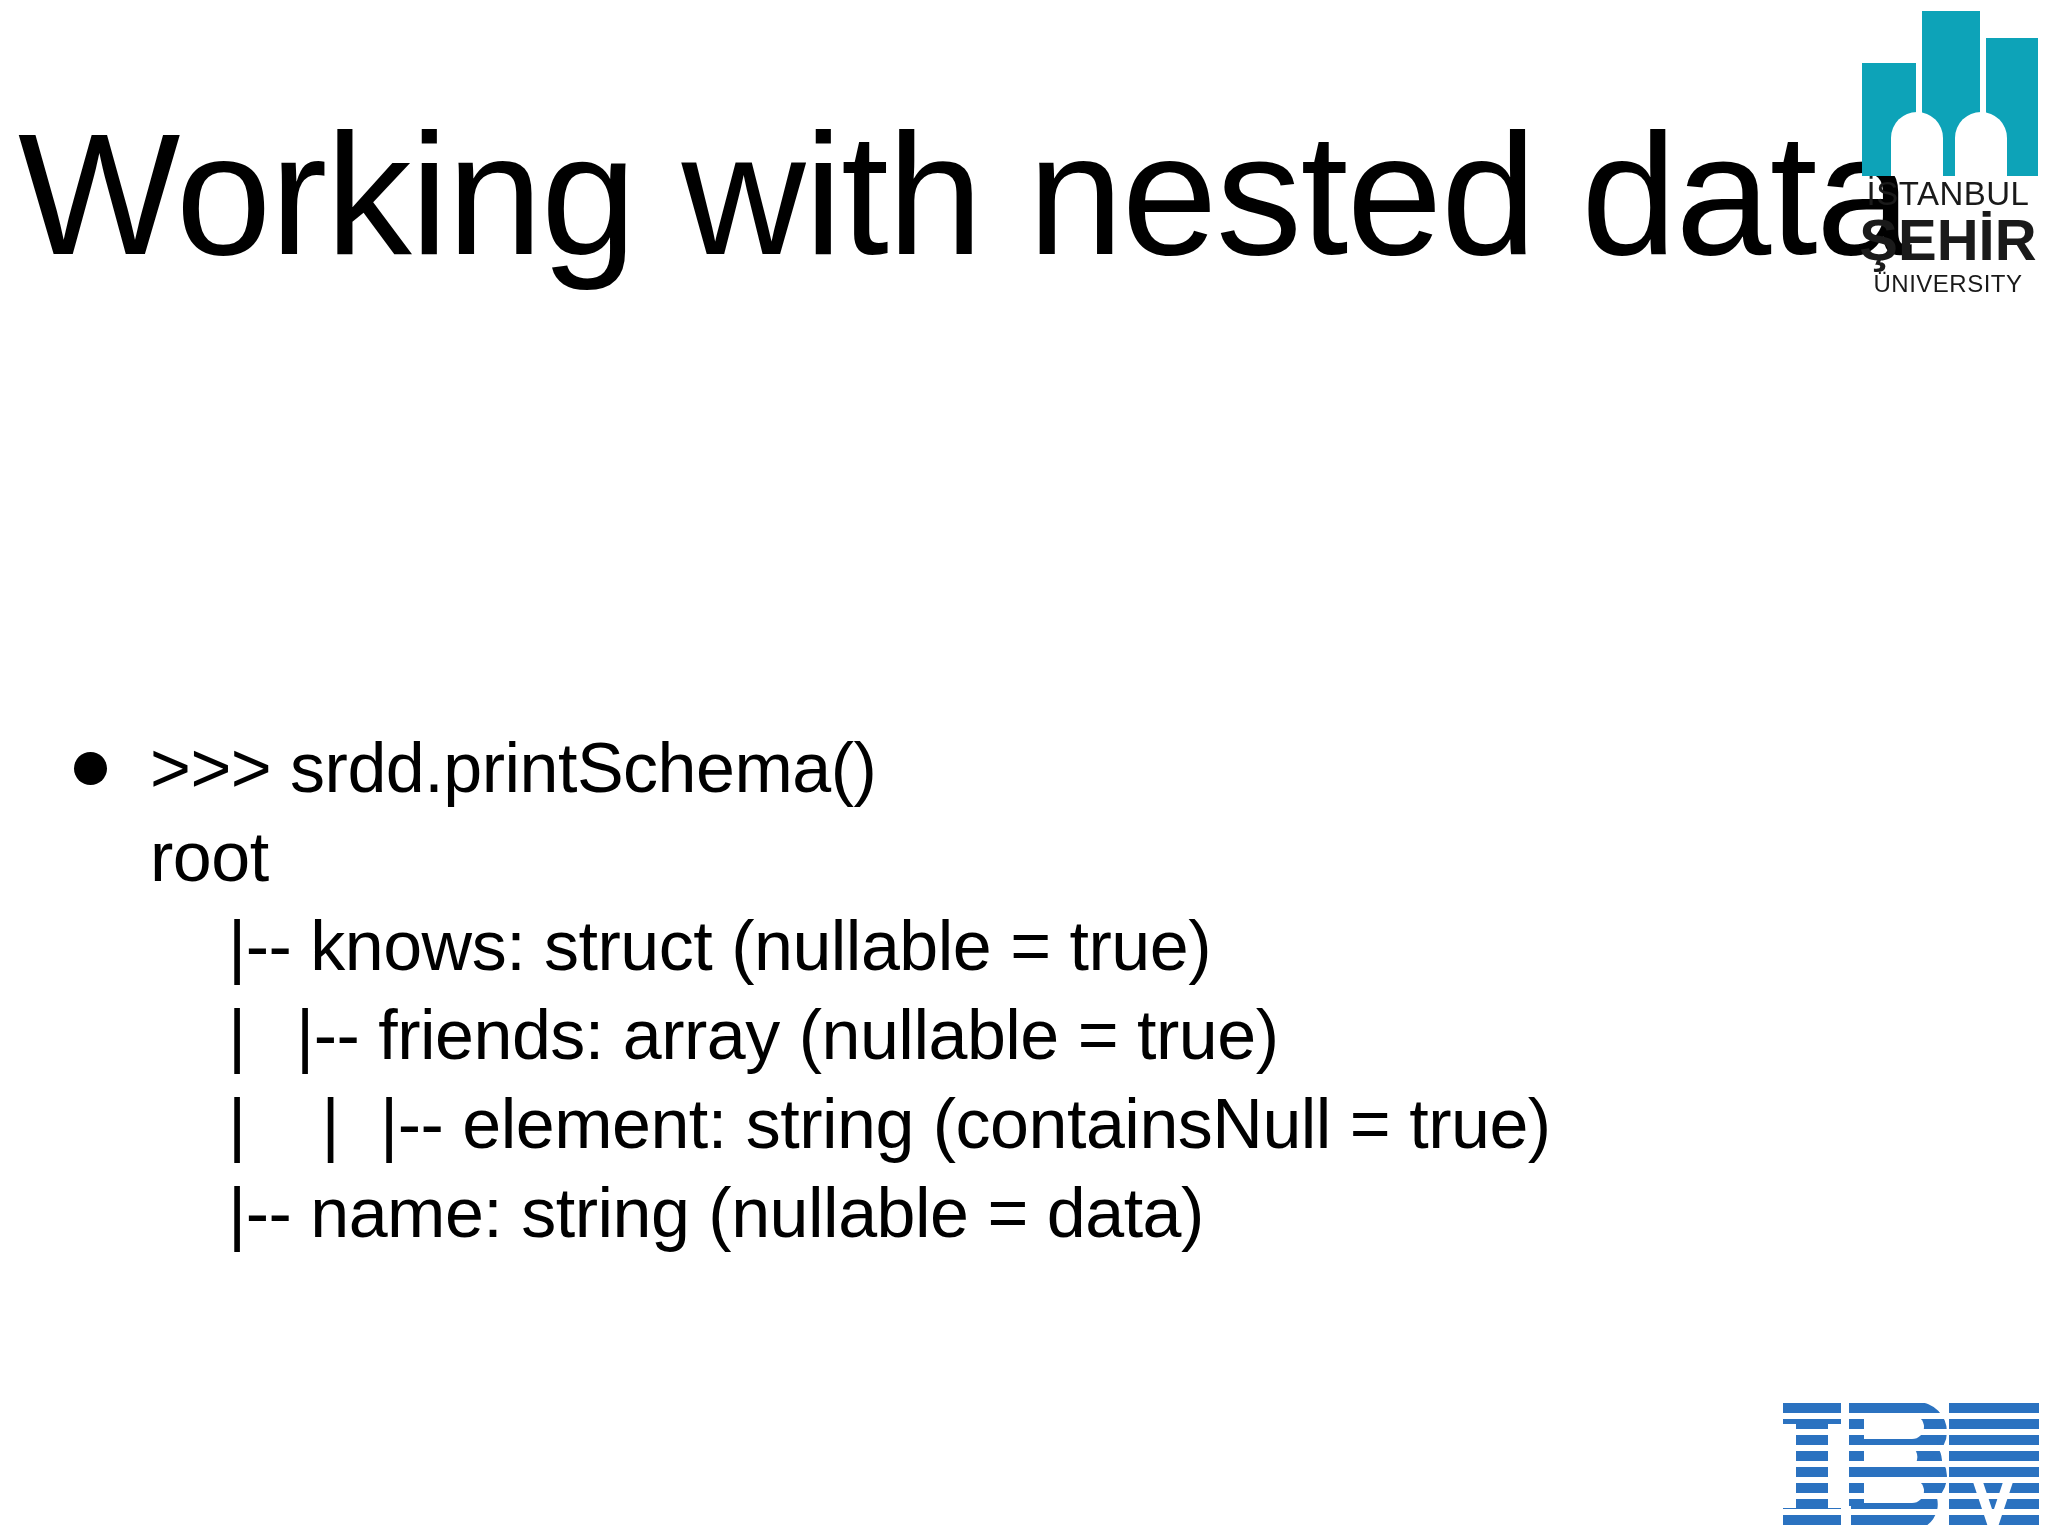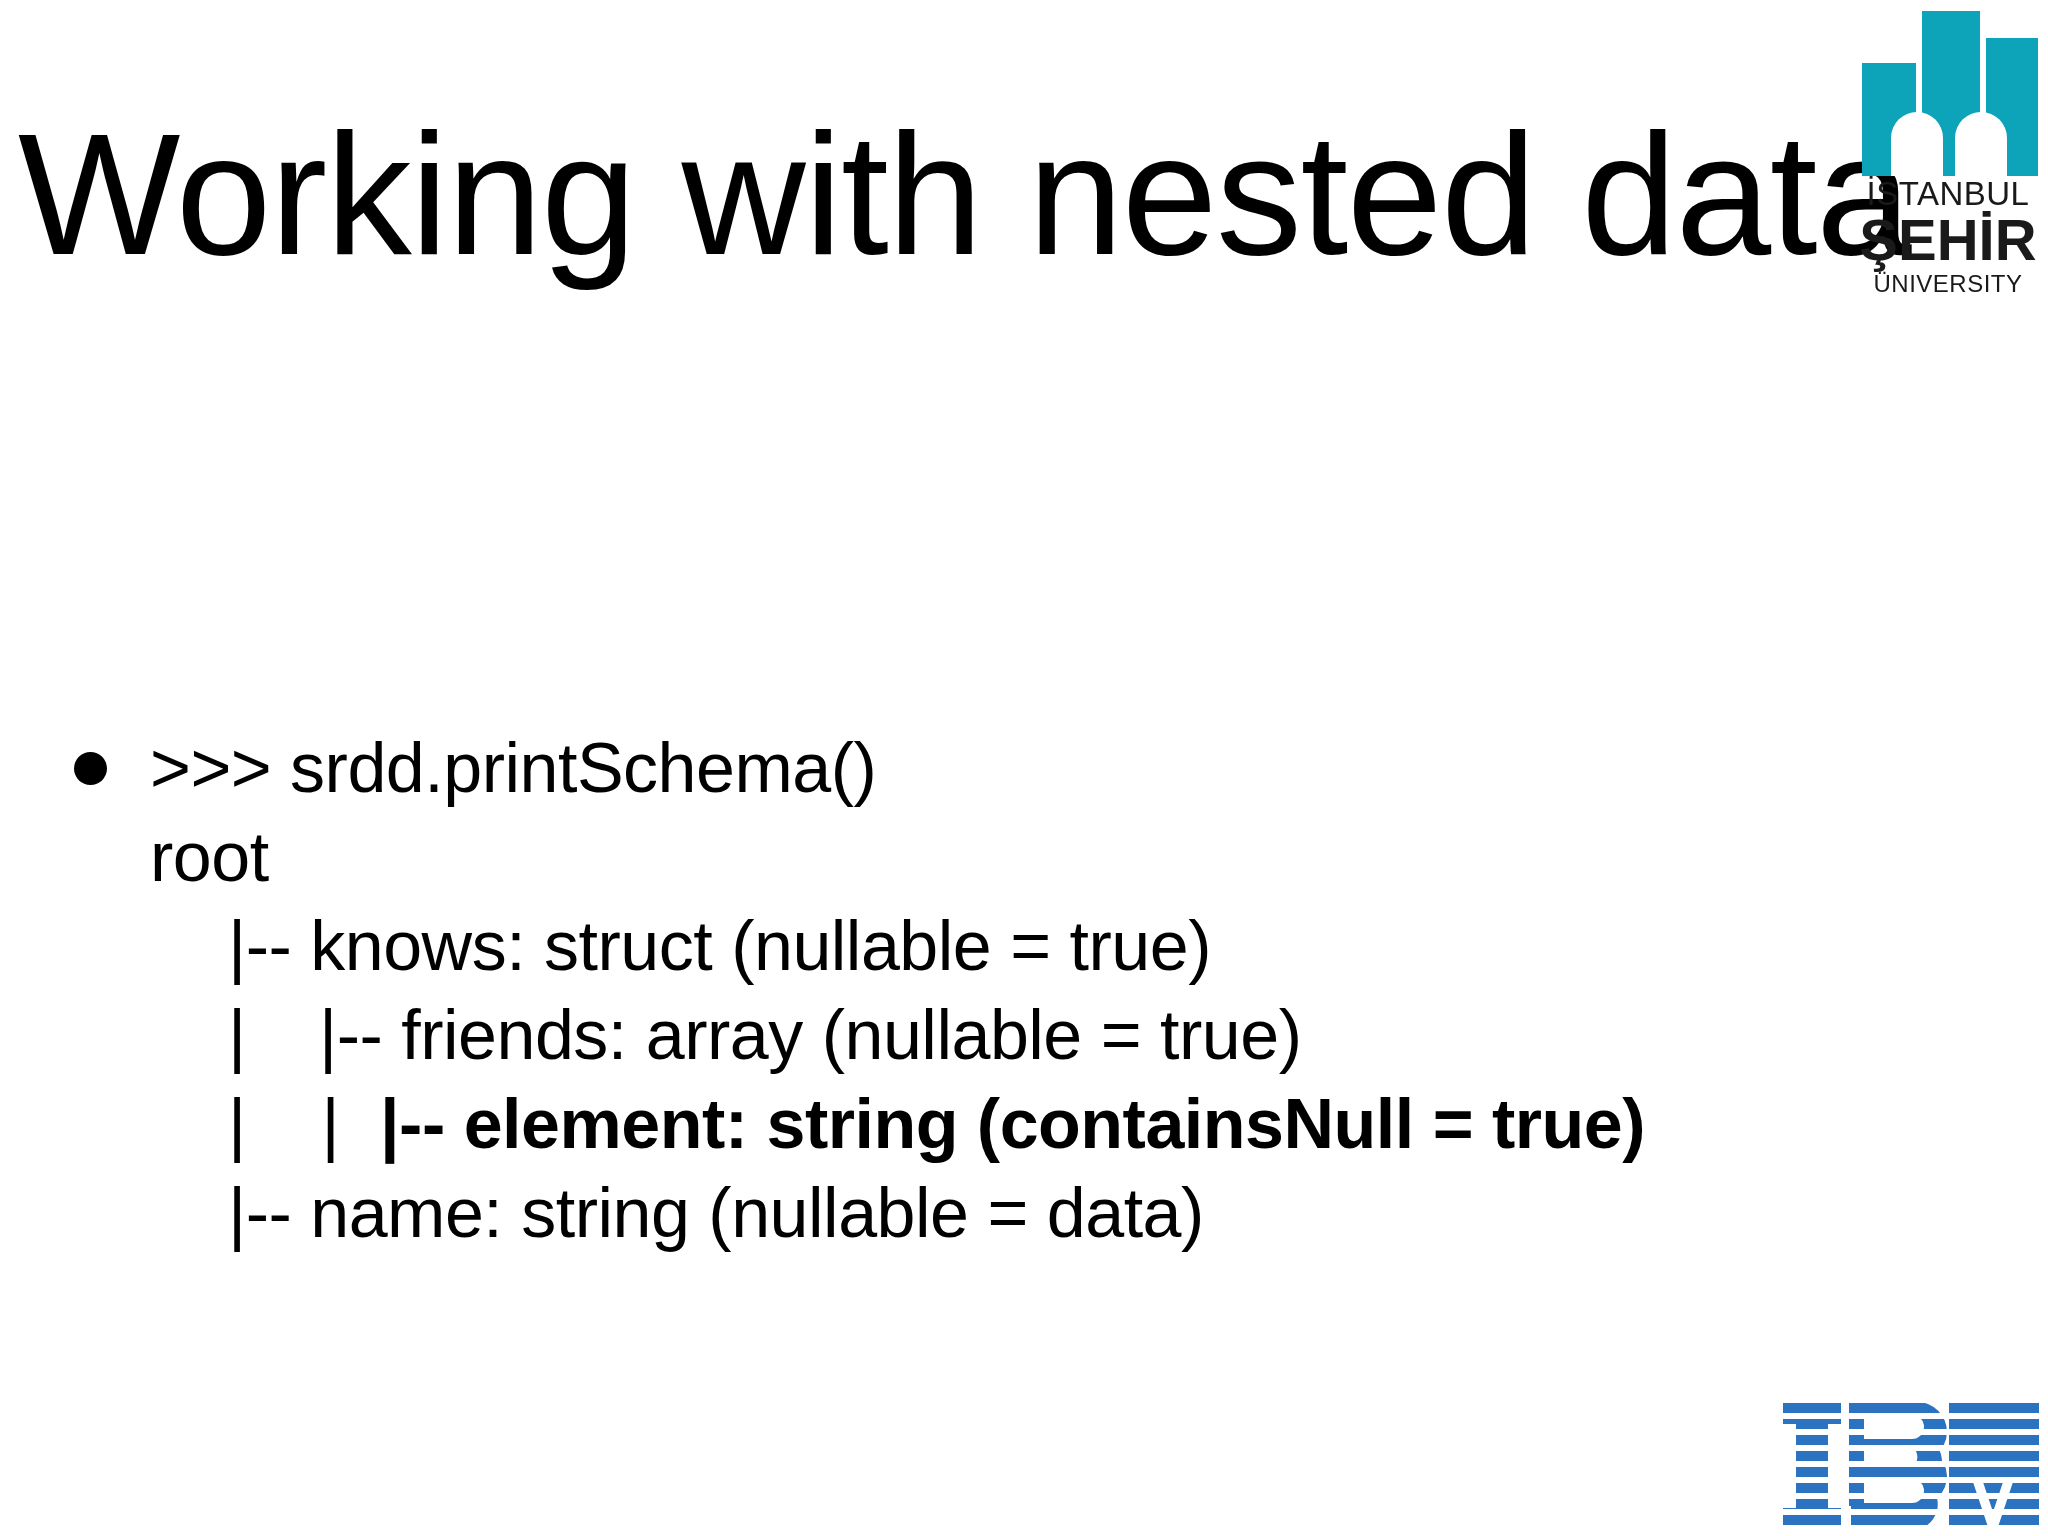--- a/index.html
+++ b/index.html
@@ -139,26 +139,26 @@
     <div class="body-line">
       <span class="line-text">root</span>
     </div>
 
     <div class="body-line">
       <span class="line-text tree" style="left:228px;">|-- knows: struct (nullable = true)</span>
     </div>
 
     <div class="body-line">
       <span class="line-text tree" style="left:228px;">|</span>
-      <span class="line-text tree" style="left:296px;margin-left:23px;">|-- friends: array (nullable = true)</span>
+      <span class="line-text tree" style="left:296px;">|-- friends: array (nullable = true)</span>
     </div>
 
     <div class="body-line">
       <span class="line-text tree" style="left:228px;">|    |</span>
-      <span class="line-text tree" style="left:380px;font-weight:bold;">|-- element: string (containsNull = true)</span>
+      <span class="line-text tree" style="left:380px;">|-- element: string (containsNull = true)</span>
     </div>
 
     <div class="body-line">
       <span class="line-text tree" style="left:228px;">|-- name: string (nullable = data)</span>
     </div>
 
   </div>
 
   <div id="sehir-logo">
     <svg id="sehir-mark" viewBox="0 0 188 168" xmlns="http://www.w3.org/2000/svg">

